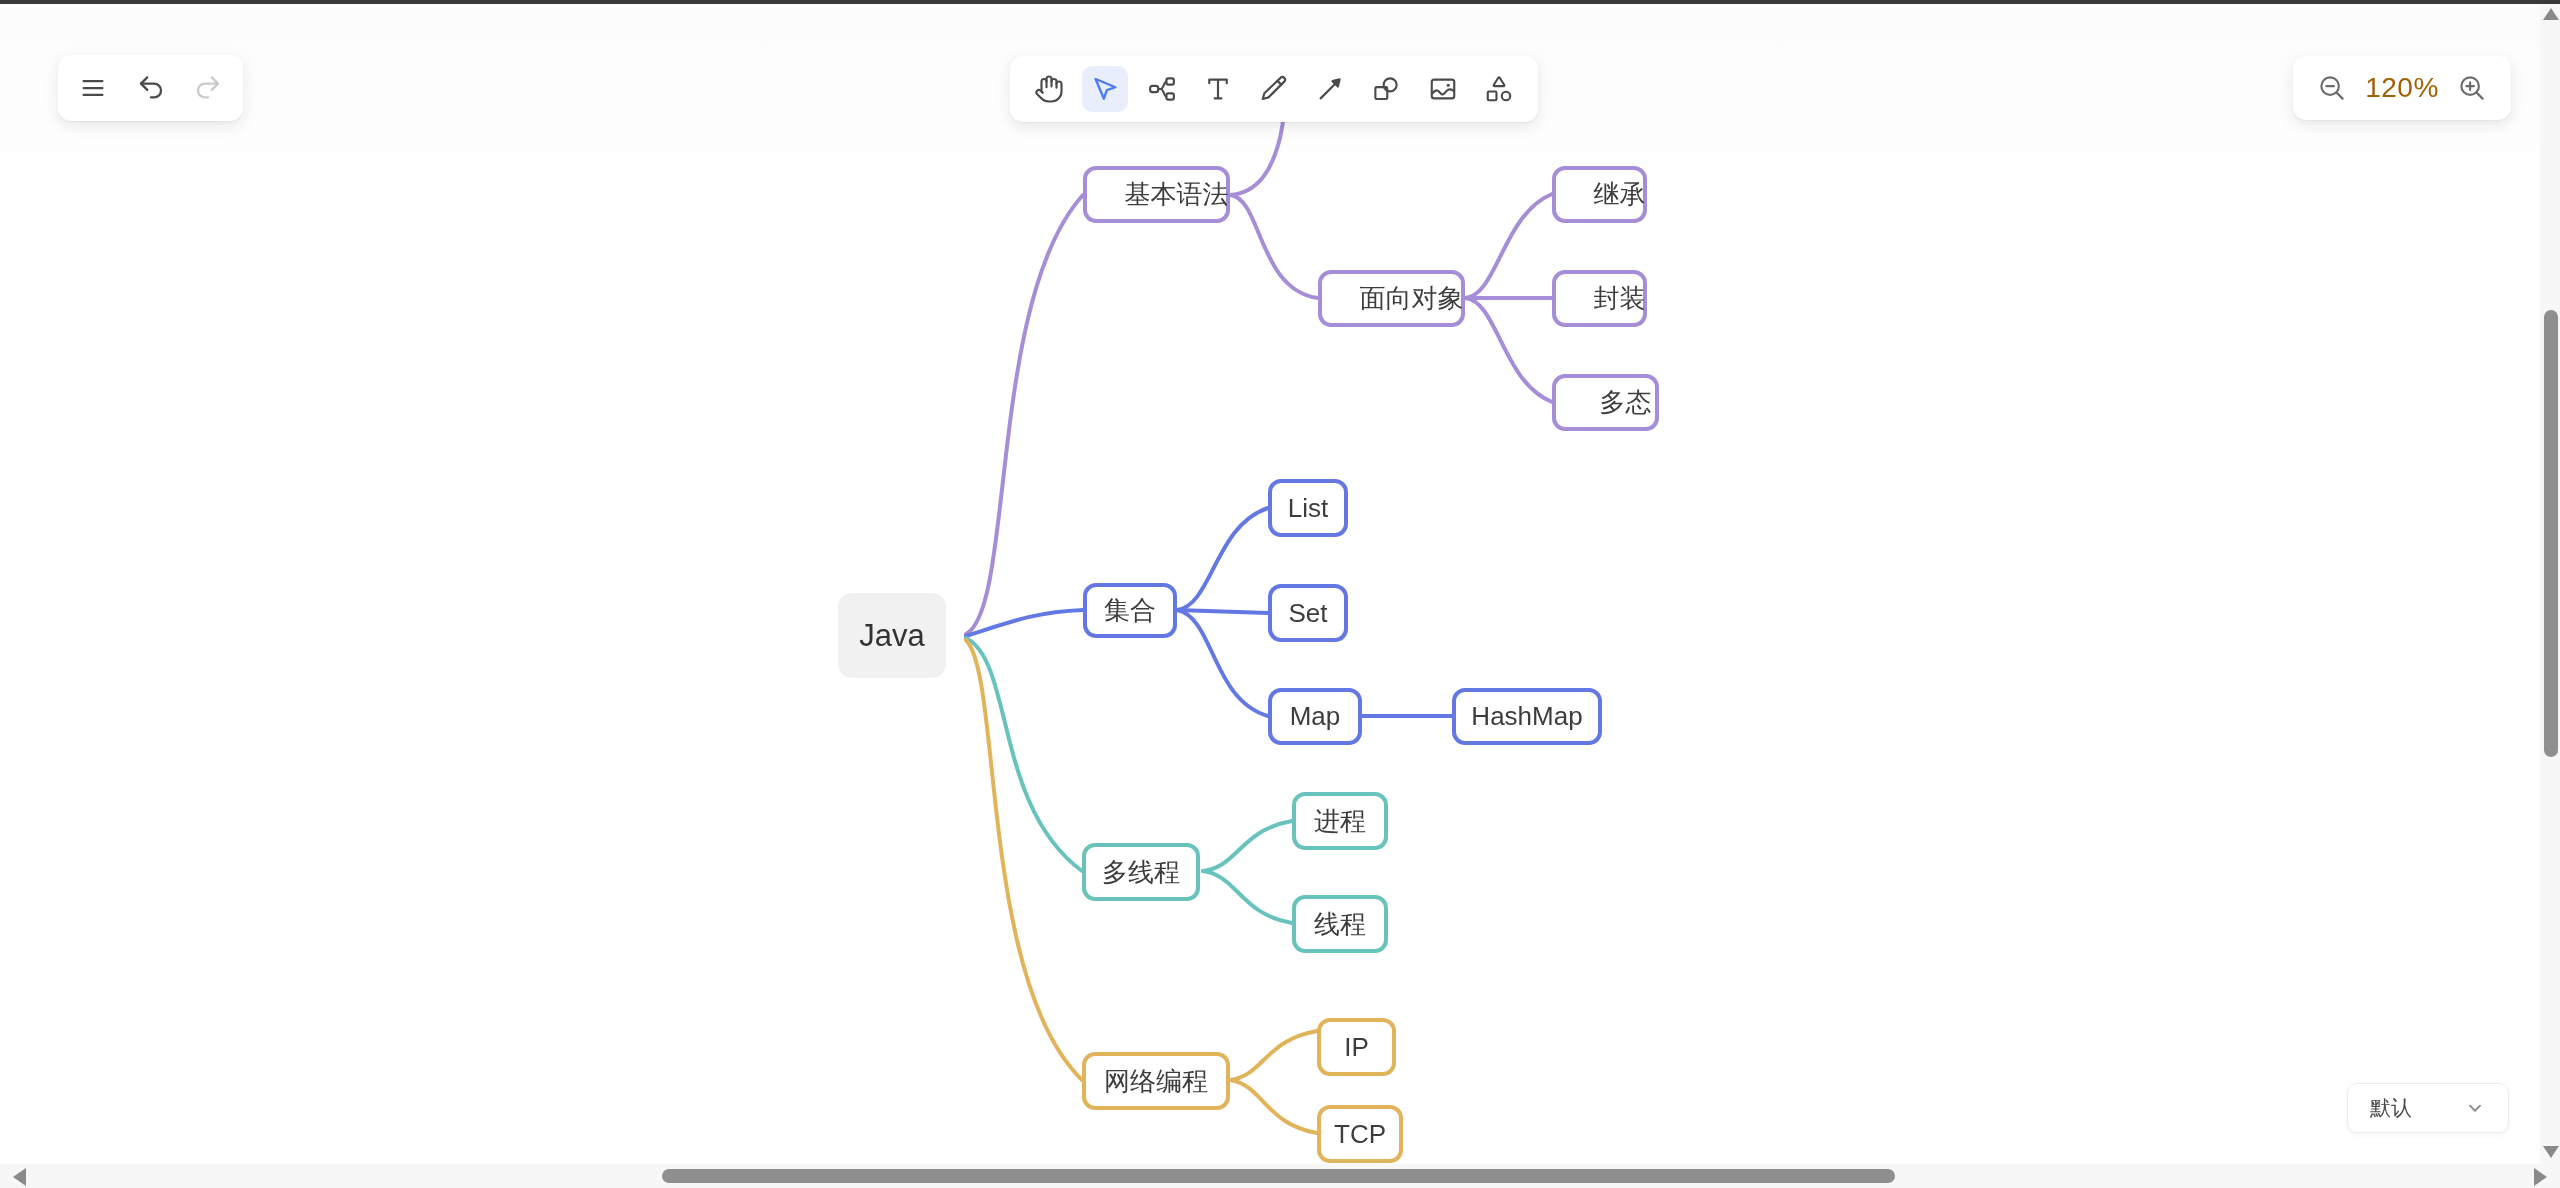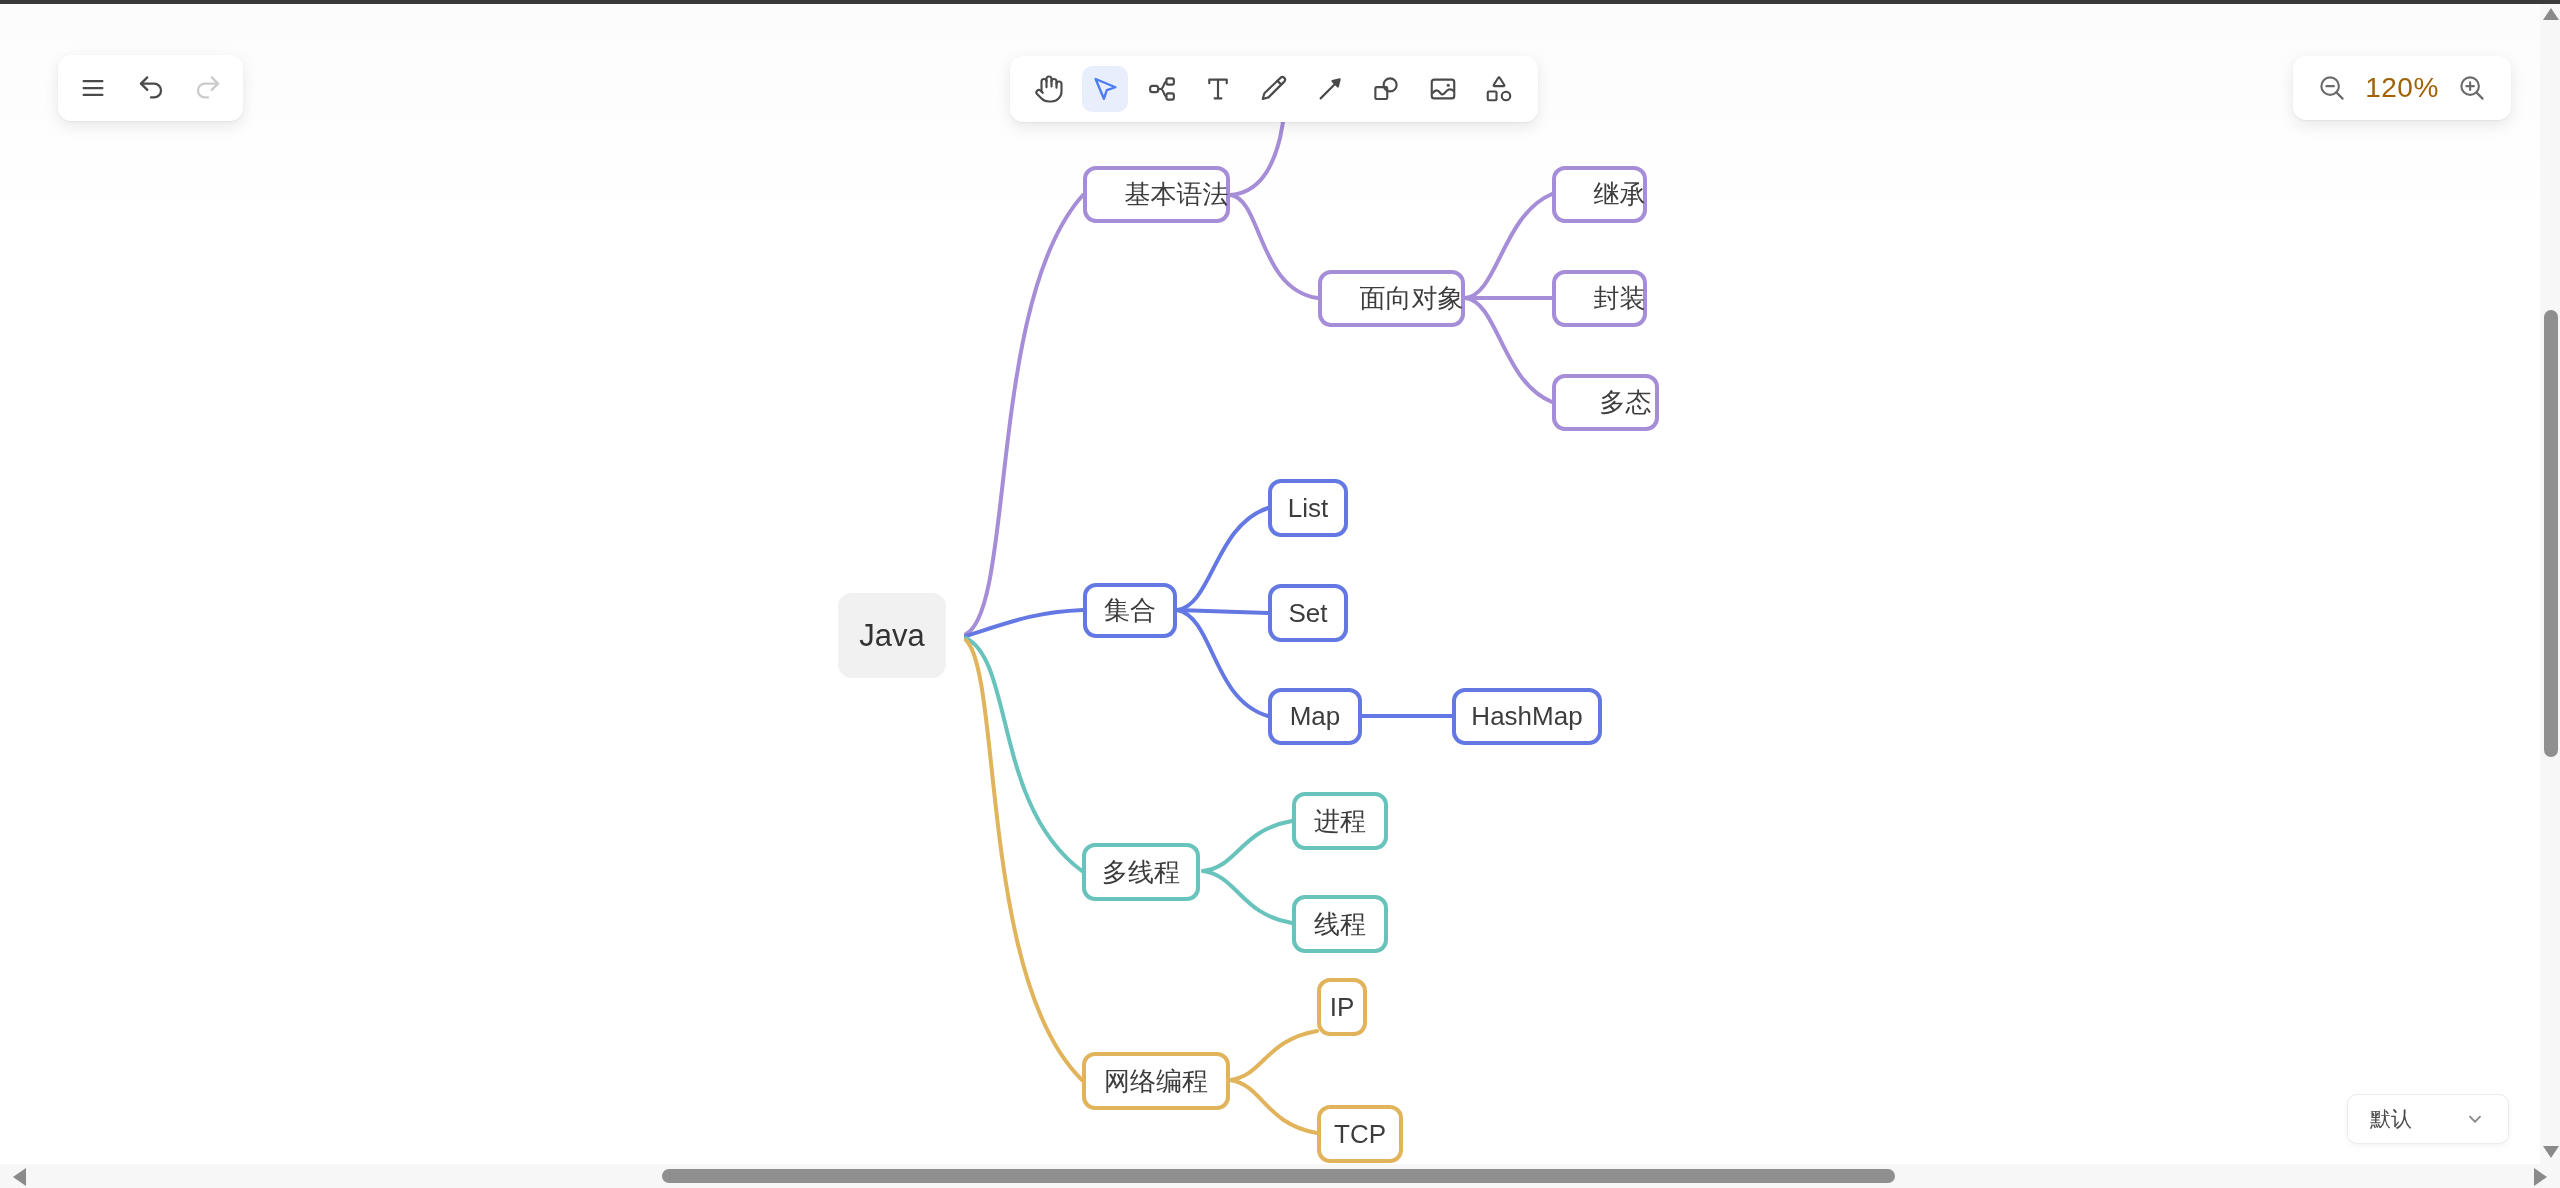--- a/index.html
+++ b/index.html
@@ -57,21 +57,21 @@
   #zoom-card{left:2293px;top:56px;width:218px;height:64px;justify-content:space-between;padding:0 16px;box-sizing:border-box;}
   #zoom-level{font-size:28px;color:#a16207;letter-spacing:.5px;}
   #zoom-card .tool-btn{color:#6b6b6b;}
 
   
   #style-dropdown{
     position:absolute;z-index:10;left:2347px;top:1083px;width:162px;height:50px;
     background:#fff;border:1px solid #ececec;border-radius:10px;
     box-shadow:0 2px 6px rgba(0,0,0,.05);
     display:flex;align-items:center;justify-content:space-between;
-    padding:0 22px 0 22px;box-sizing:border-box;cursor:pointer;margin-top:11px;
+    padding:0 22px 0 22px;box-sizing:border-box;cursor:pointer;
   }
   #style-dropdown .label{font-size:21px;color:#4a4a4a;}
   #style-dropdown .chev{color:#8b8b8b;display:flex;}
 
   
   .h-track{position:absolute;z-index:15;left:0;top:1164px;width:2560px;height:24px;background:#f7f7f7;}
   .h-thumb{position:absolute;z-index:16;left:662px;top:1169px;width:1233px;height:14px;border-radius:7px;background:#8f8f8f;cursor:pointer;}
   .v-track{position:absolute;z-index:15;left:2540px;top:4px;width:20px;height:1160px;background:#f7f7f7;}
   .v-thumb{position:absolute;z-index:16;left:2544px;top:310px;width:14px;height:447px;border-radius:7px;background:#8f8f8f;cursor:pointer;}
   .tri{position:absolute;z-index:17;width:0;height:0;cursor:pointer;}
@@ -121,21 +121,21 @@
   <div class="node blue" style="left:1268px;top:479px;width:80px;height:58px">List</div>
   <div class="node blue" style="left:1268px;top:584px;width:80px;height:58px">Set</div>
   <div class="node blue" style="left:1268px;top:688px;width:94px;height:57px">Map</div>
   <div class="node blue" style="left:1452px;top:688px;width:150px;height:57px">HashMap</div>
 
   <div class="node teal" style="left:1082px;top:843px;width:118px;height:58px">多线程</div>
   <div class="node teal" style="left:1292px;top:792px;width:96px;height:58px">进程</div>
   <div class="node teal" style="left:1292px;top:895px;width:96px;height:58px">线程</div>
 
   <div class="node yellow" style="left:1082px;top:1052px;width:148px;height:58px">网络编程</div>
-  <div class="node yellow" style="left:1317px;top:978px;width:50px;height:58px">IP</div>
+  <div class="node yellow" style="left:1317px;top:1018px;width:79px;height:58px">IP</div>
   <div class="node yellow" style="left:1317px;top:1105px;width:86px;height:58px">TCP</div>
 </div>
 
 <div class="top-strip"></div>
 
 <div class="card" id="toolbar-left">
   <button class="tool-btn" title="menu">
     <span>
       <svg width="30" height="30" viewBox="0 0 24 24" stroke="currentColor" stroke-width="1.8" fill="none" stroke-linecap="round">
           <path d="M4.5 6.5h15M4.5 12h15M4.5 17.5h15"></path>

